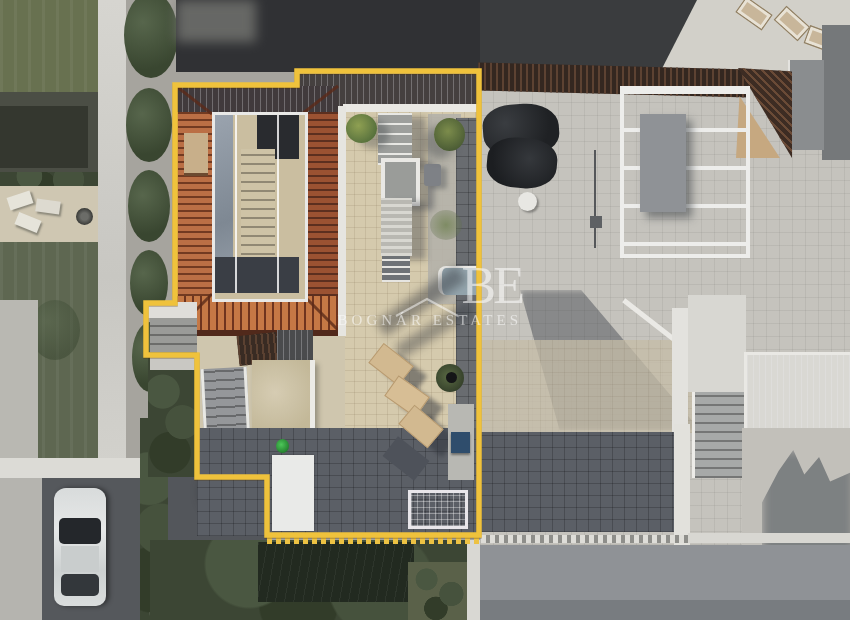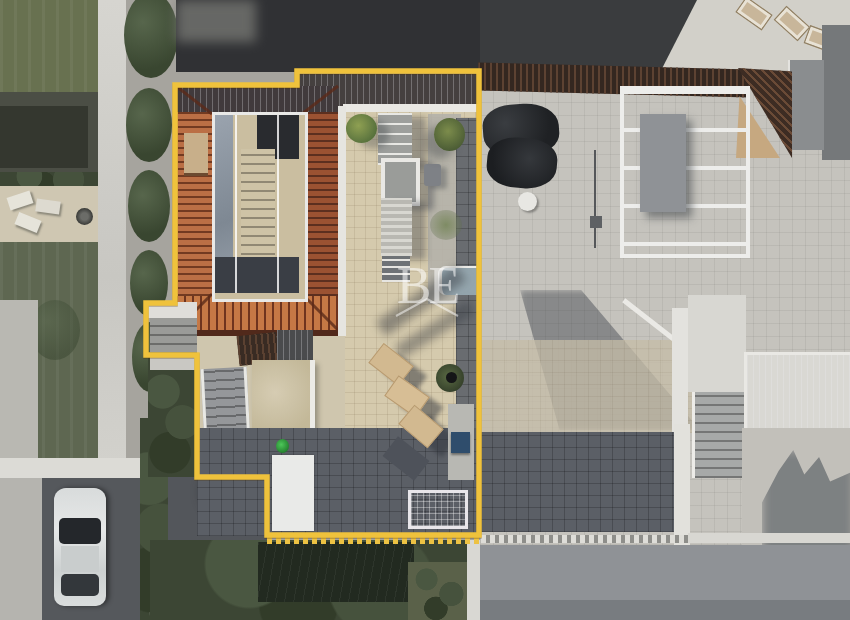--- a/index.html
+++ b/index.html
@@ -27,21 +27,21 @@
   .slatsV{background-image:repeating-linear-gradient(90deg,rgba(235,235,240,.28) 0 1px,transparent 1px 6px);}
   .slatsH{background-image:repeating-linear-gradient(0deg,rgba(0,0,0,.30) 0 2px,transparent 2px 9px);}
   .shadow{background:rgba(52,58,66,.42);filter:blur(3px);}
   .softshadow{background:rgba(52,58,66,.30);filter:blur(5px);}
   
   .outline-svg{position:absolute;inset:0;pointer-events:none;}
   .outline-path{fill:none;stroke:var(--outline,#EFC23C);stroke-width:5.5;
       filter:drop-shadow(0 1px 0 rgba(80,50,0,.35));}
   .dentY{background:repeating-linear-gradient(90deg,var(--outline,#EFC23C) 0 5px,transparent 5px 9px);}
   .dentW{background:repeating-linear-gradient(90deg,#DEDDD8 0 5px,#8E8E8A 5px 9px);}
-  .watermark{position:absolute;left:332px;top:262px;width:190px;text-align:center;
+  .watermark{position:absolute;left:332px;top:262px;width:190px;text-align:right;
       color:var(--watermark,rgba(255,255,255,.55));pointer-events:none;}
   .monogram{font-family:"Liberation Serif",serif;font-size:52px;line-height:48px;
       letter-spacing:-3px;font-weight:400;}
   .wm-name{font-family:"Liberation Serif",serif;font-size:15px;letter-spacing:4px;margin-top:2px;white-space:nowrap;}
   .chev{position:absolute;left:58px;top:34px;}
 </style>
 </head>
 <body>
 
 <div class="stage">
@@ -209,15 +209,16 @@
 
   <svg class="outline-svg" width="850" height="620" viewBox="0 0 850 620">
     <polygon class="outline-path" points="175,85 297,85 297,71 479,71 479,535 267,535 267,477 197,477 197,355 146,355 146,303 175,303"></polygon>
   </svg>
 
   <div class="watermark">
     <div class="monogram">BE</div>
     <svg class="chev" width="74" height="22" viewBox="0 0 74 22">
       <polyline points="6,20 37,3 68,20" fill="none" stroke="rgba(255,255,255,0.5)" stroke-width="2"></polyline>
     </svg>
+    <div class="wm-name">BOGNÁR ESTATES</div>
   </div>
 
 </div>
 
 </body></html>

